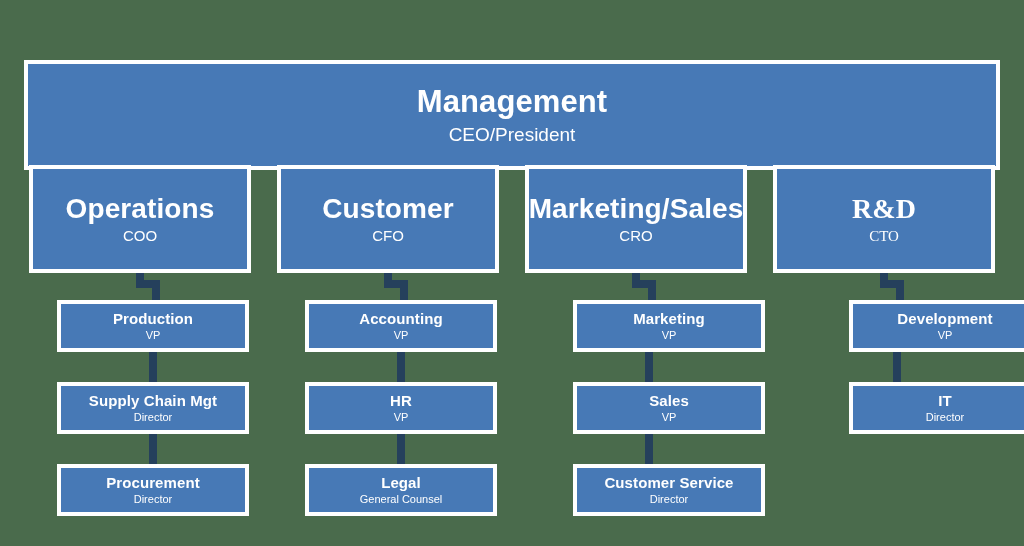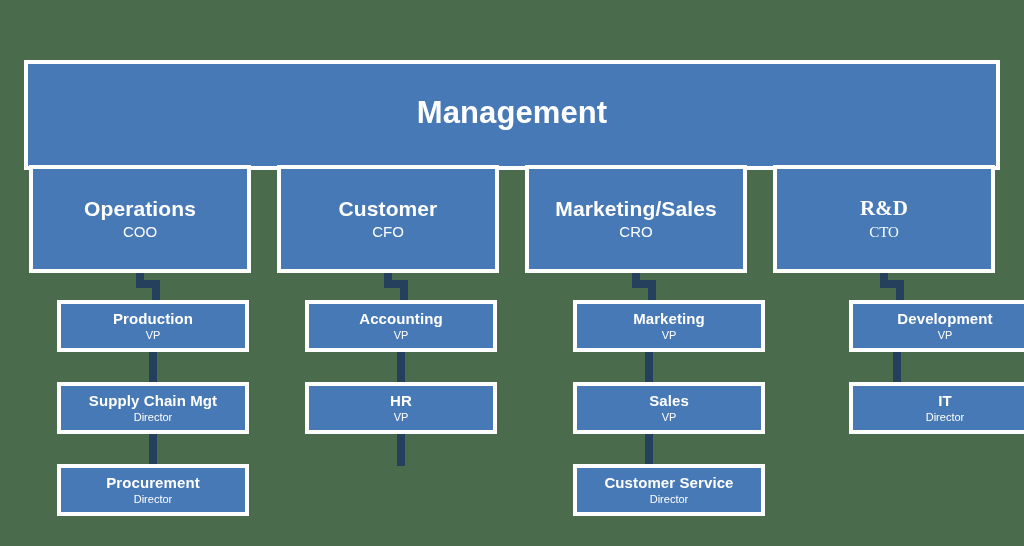--- a/index.html
+++ b/index.html
@@ -51,21 +51,21 @@
   }
   .node.root .title { font-size: 31px; margin-bottom: 4px; }
   .node.root .subtitle { font-size: 19px; }
 
   
   .node.division {
     top: 165px;
     width: 222px;
     height: 108px;
   }
-  .node.division .title { font-size: 21px; margin-bottom: 3px; }
+  .node.division .title { font-size: 28px; margin-bottom: 3px; }
   .node.division .subtitle { font-size: 15px; }
 
   .node.div0 { left: 29px; }
   .node.div1 { left: 277px; }
   .node.div2 { left: 525px; }
   .node.div3 { left: 773px; font-family: Liberation Serif, serif; }
 
   
   .node.sub {
     width: 192px;
@@ -126,20 +126,21 @@
   <div class="conn" style="left:397px; top:350px; width:8px; height:34px;"></div>
   <div class="conn" style="left:397px; top:432px; width:8px; height:34px;"></div>
 
   <div class="conn" style="left:645px; top:350px; width:8px; height:34px;"></div>
   <div class="conn" style="left:645px; top:432px; width:8px; height:34px;"></div>
 
   <div class="conn" style="left:893px; top:350px; width:8px; height:34px;"></div>
 
   <div class="node root">
     <span class="title">Management</span>
+    <span class="subtitle">CEO/President</span>
   </div>
 
   <div class="node division div0">
     <span class="title">Operations</span>
     <span class="subtitle">COO</span>
   </div>
   <div class="node division div1">
     <span class="title">Customer</span>
     <span class="subtitle">CFO</span>
   </div>
@@ -166,20 +167,24 @@
   </div>
 
   <div class="node sub col1 row-a">
     <span class="title">Accounting</span>
     <span class="subtitle">VP</span>
   </div>
   <div class="node sub col1 row-b">
     <span class="title">HR</span>
     <span class="subtitle">VP</span>
   </div>
+  <div class="node sub col1 row-c">
+    <span class="title">Legal</span>
+    <span class="subtitle">General Counsel</span>
+  </div>
 
   <div class="node sub col2 row-a">
     <span class="title">Marketing</span>
     <span class="subtitle">VP</span>
   </div>
   <div class="node sub col2 row-b">
     <span class="title">Sales</span>
     <span class="subtitle">VP</span>
   </div>
   <div class="node sub col2 row-c">

